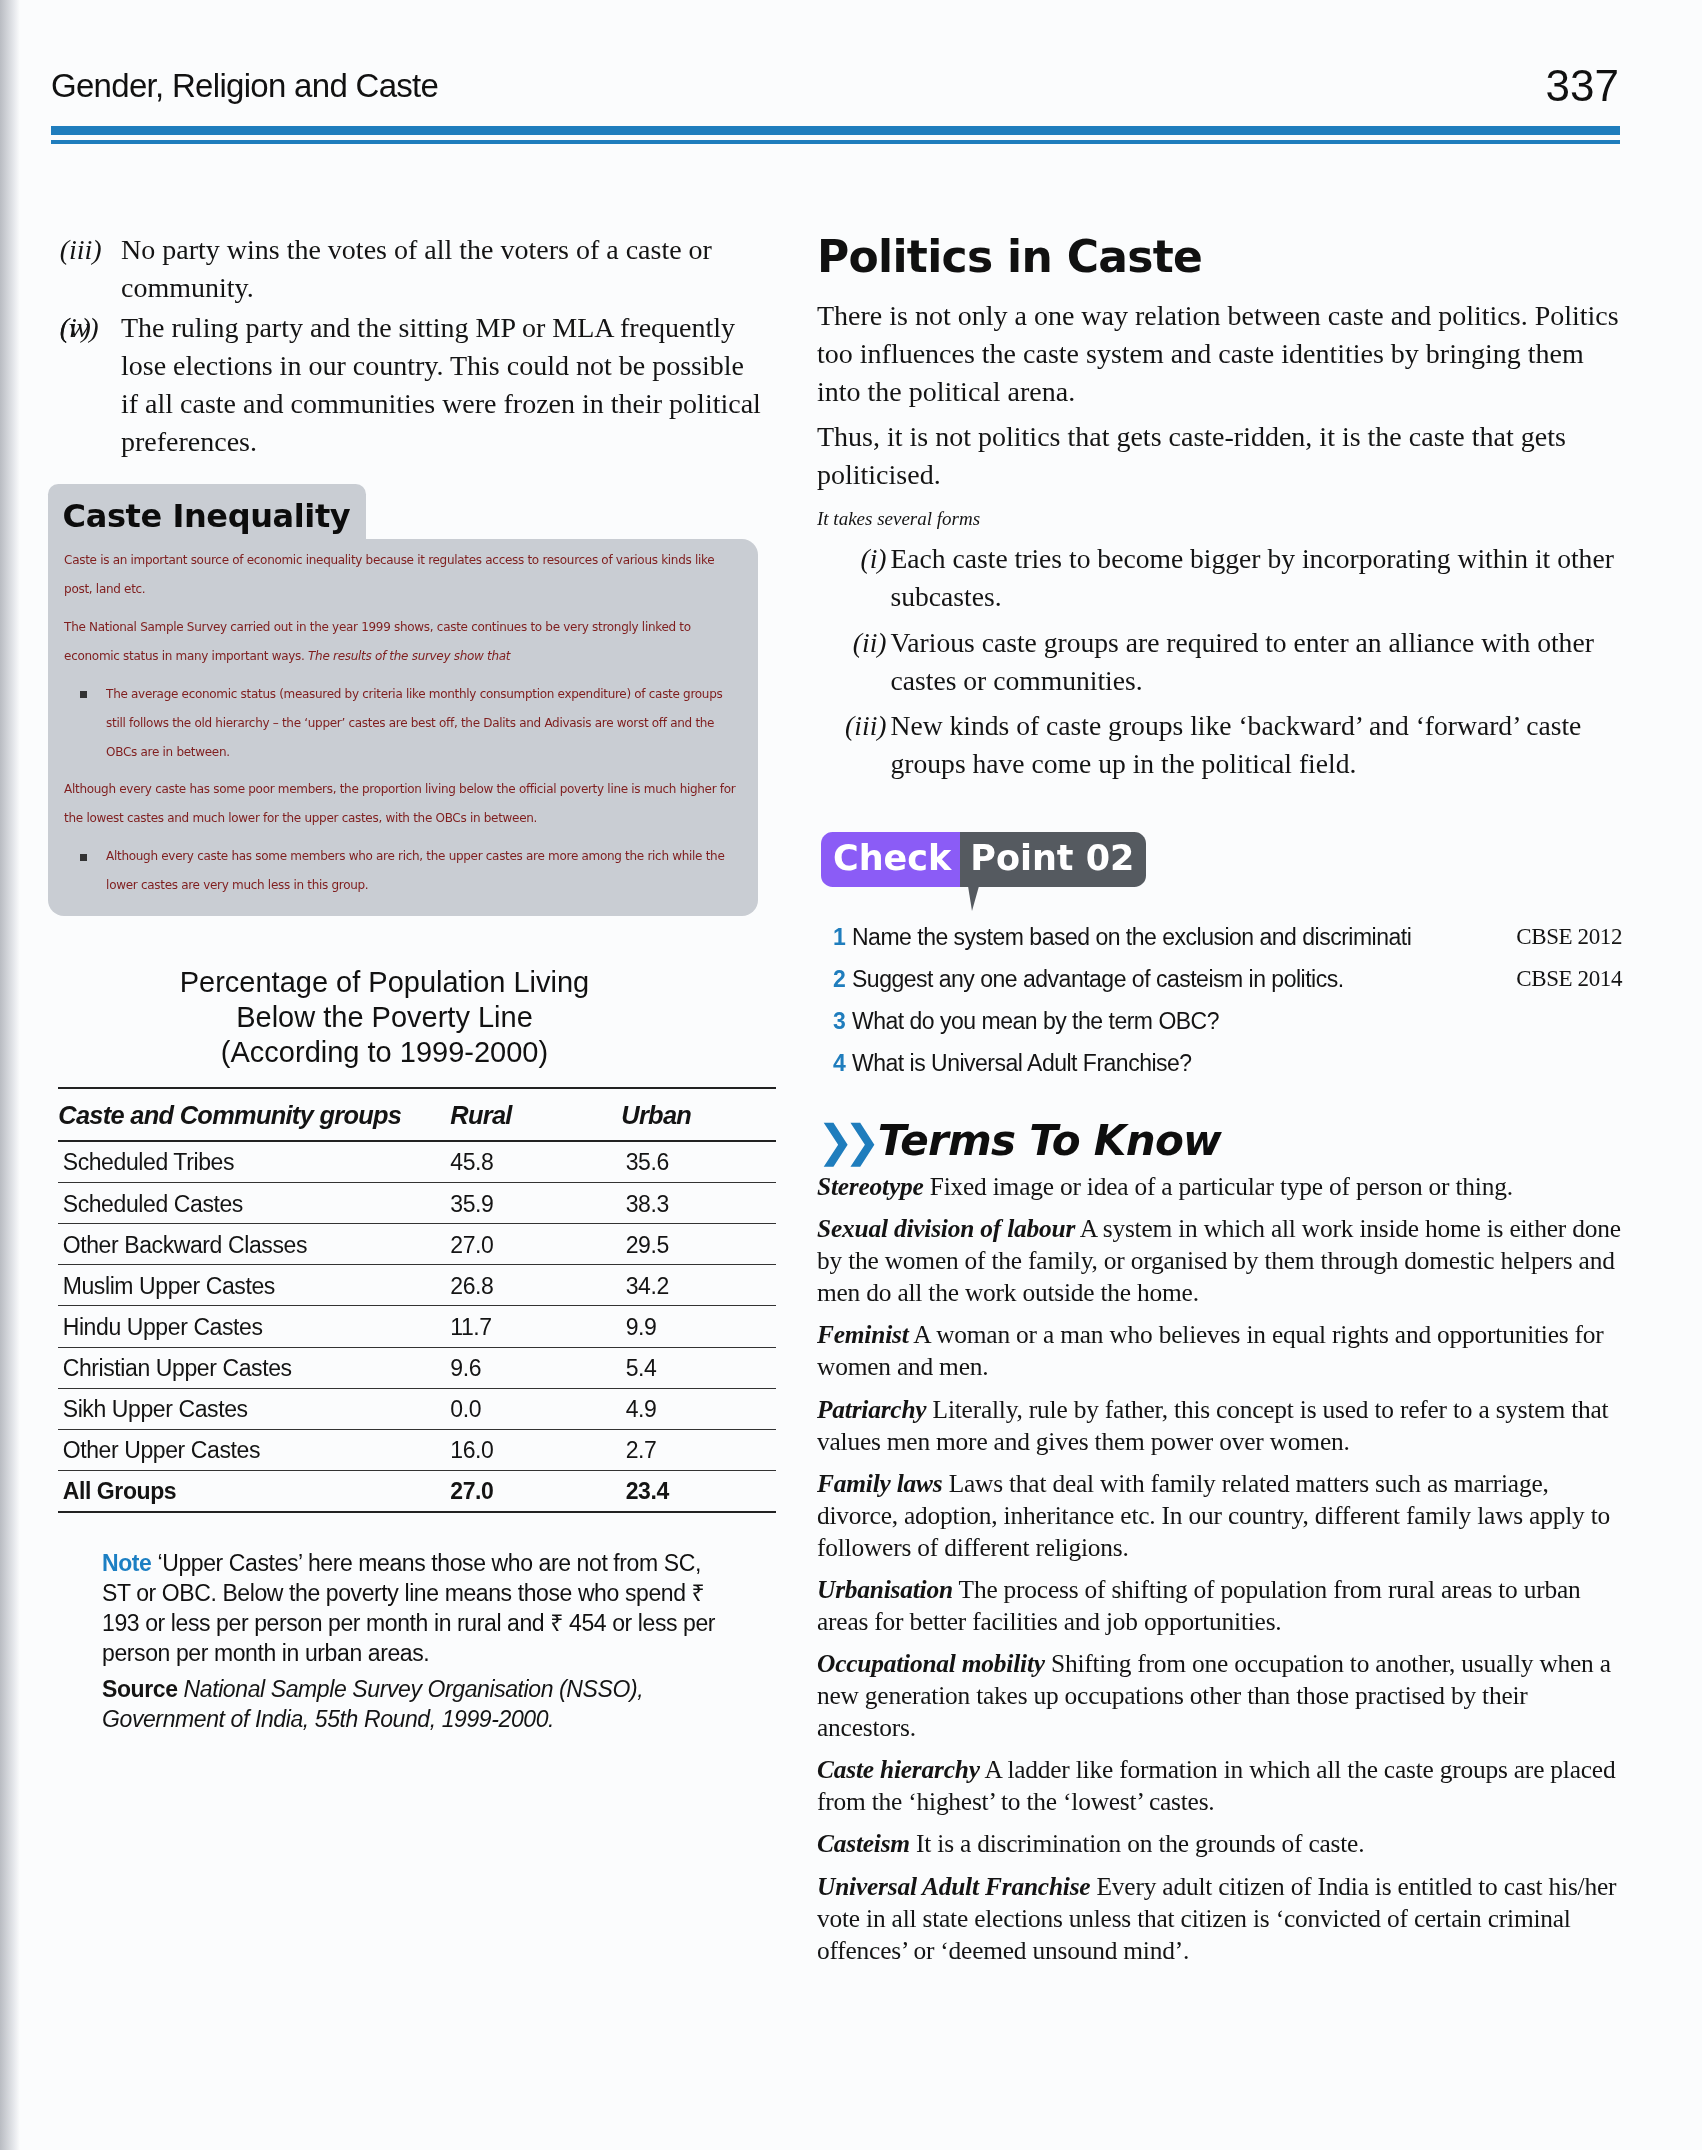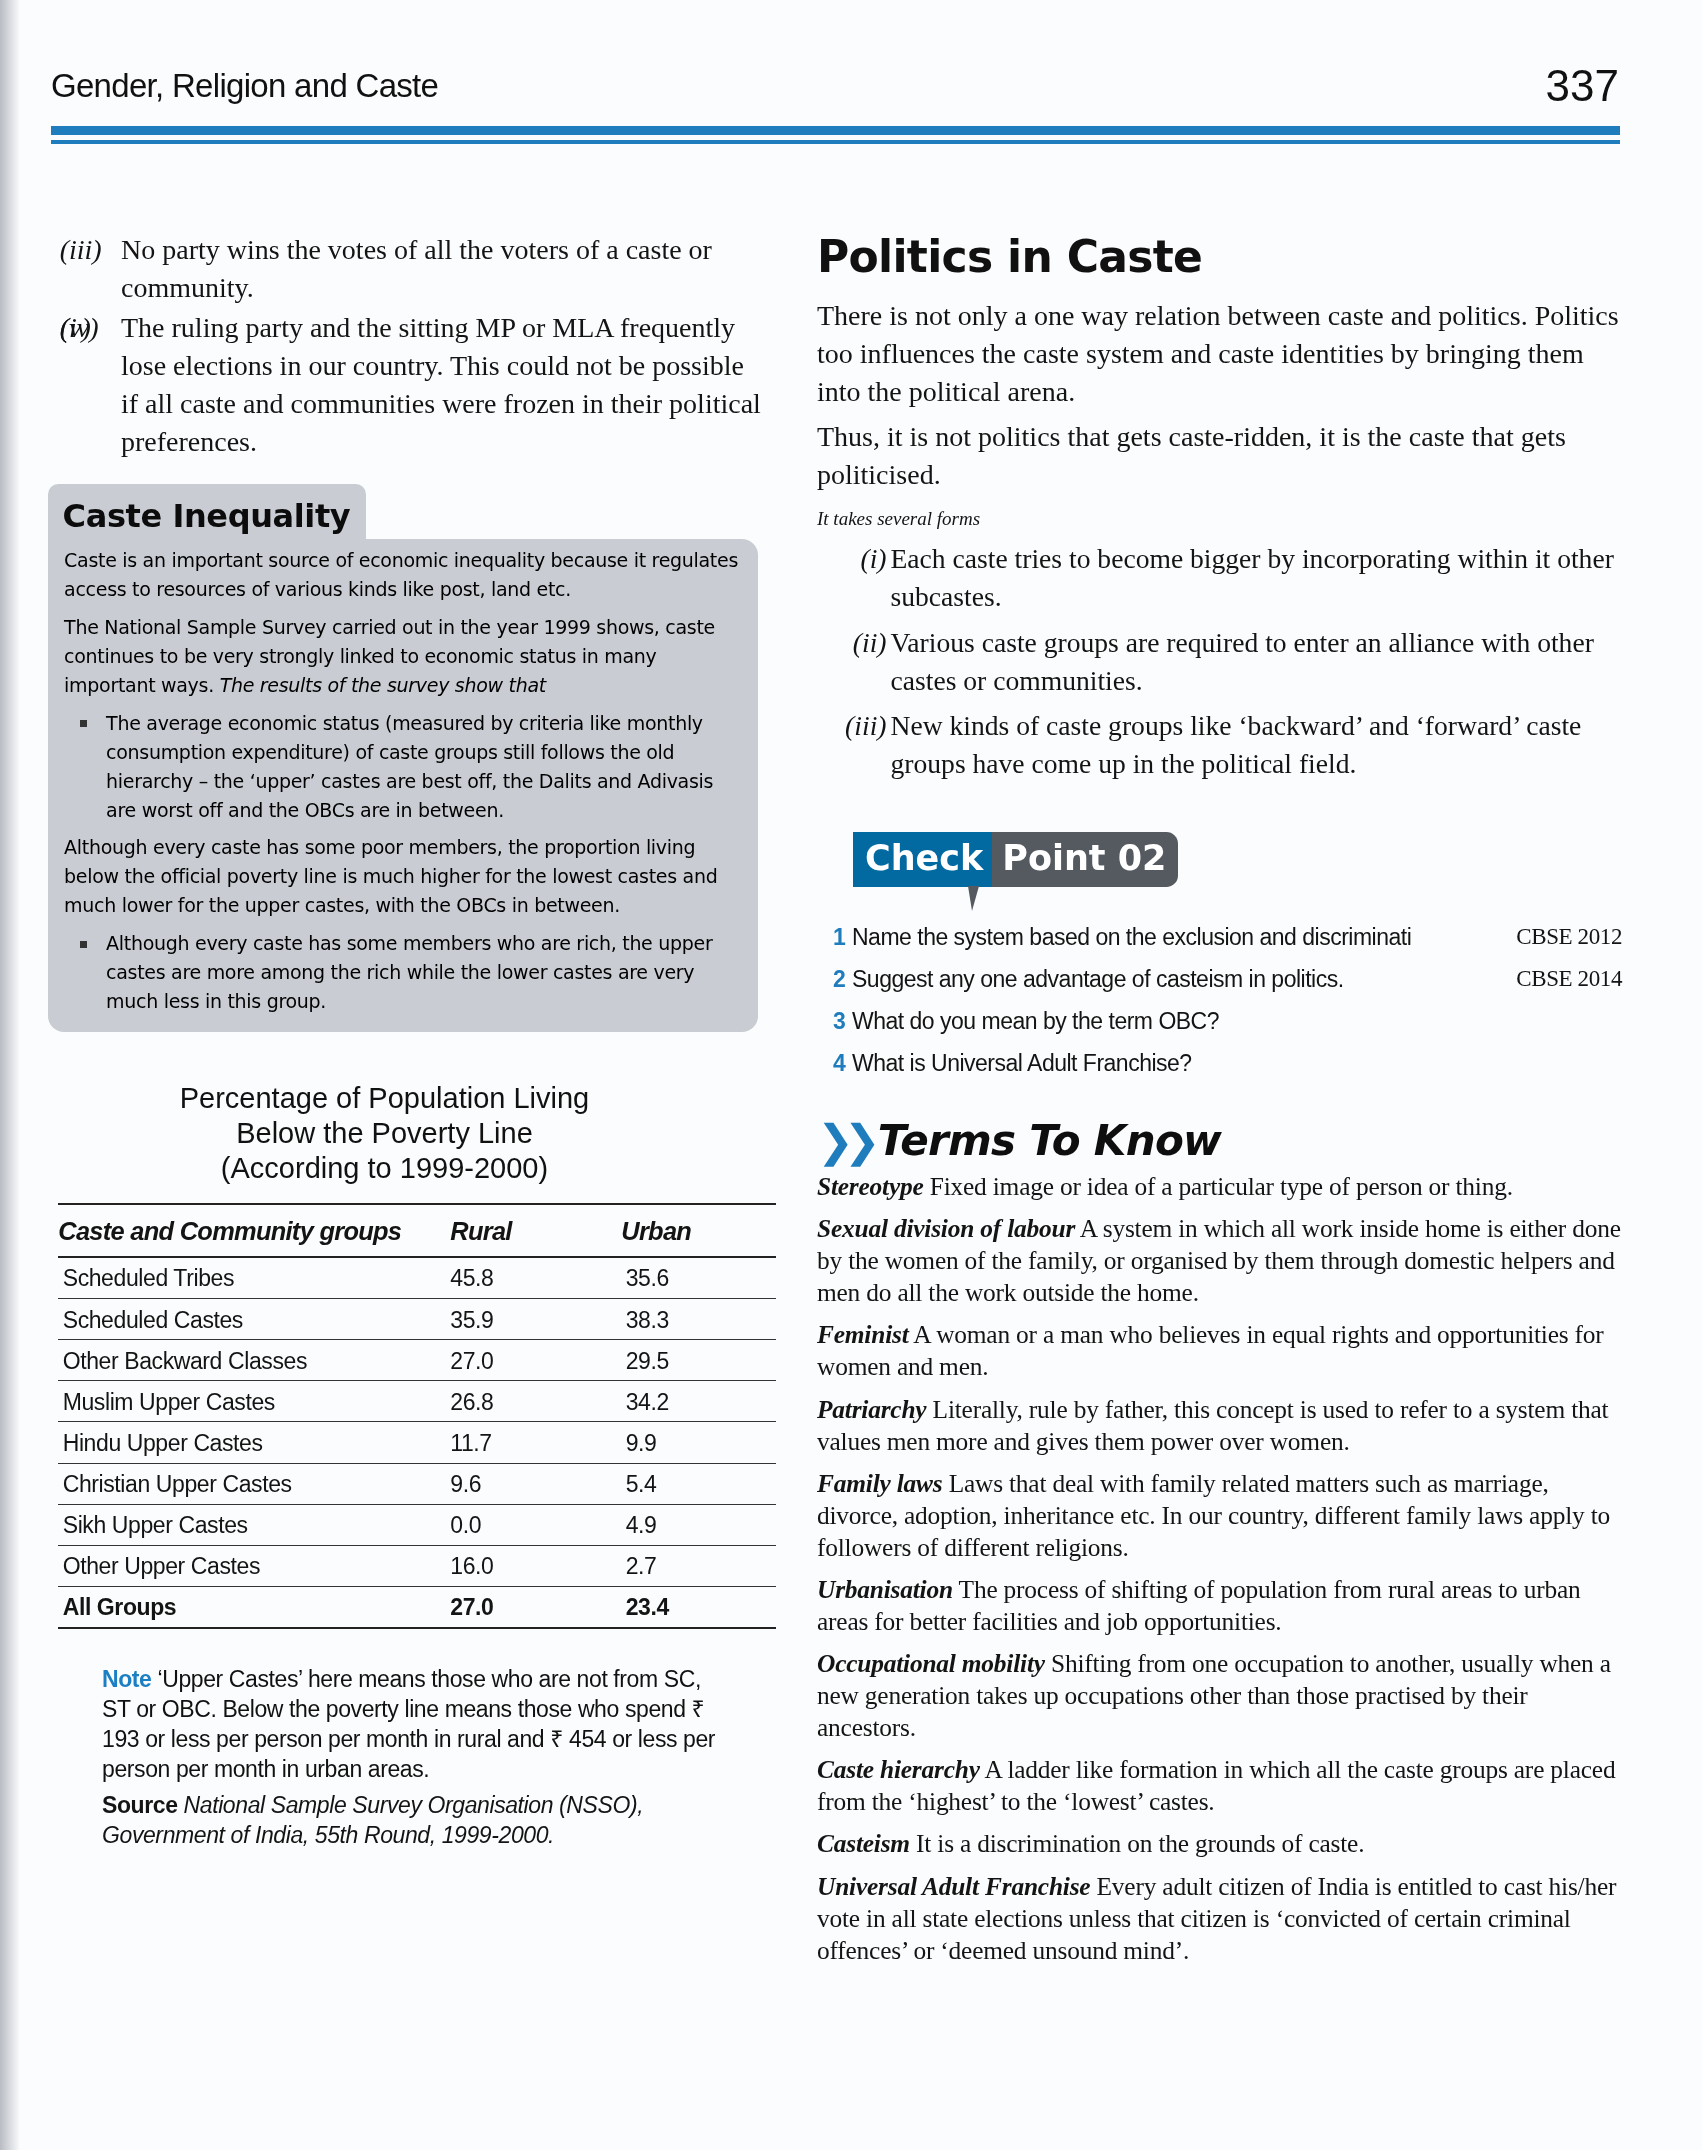--- a/index.html
+++ b/index.html
@@ -19,21 +19,21 @@
   
   .left { position: absolute; left: 51px; top: 231px; width: 711px; }
   .rom-list { list-style: none; }
   .rom-list li { position: relative; padding-left: 70px; font-size: 28px; line-height: 38px; margin-bottom: 1.5px; }
   .rom-list .num { position: absolute; left: 8.7px; top: 0; font-style: italic; }
 
   .box { position: relative; margin-top: 23px; margin-left: -2.9px; width: 710px; }
   .box-tab { display: inline-block; background: #c9cdd3; padding: 13px 16px 4.4px 14.5px; border-radius: 10.2px 10.2px 0 0;
     font-family: "DejaVu Sans", sans-serif; font-weight: bold; font-size: 32px; letter-spacing: -0.4px; color: #0c0c0c; }
   .box-body { background: #c9cdd3; border-radius: 0 16px 16px 16px; padding: 7.3px 16px 16px 16px;
-    font-family: "DejaVu Sans", sans-serif; font-size: 19px; line-height: 29px; color: #000000; letter-spacing: -0.3px; }
+    font-family: "DejaVu Sans", sans-serif; font-size: 12px; line-height: 29px; color: #7f1d1d; letter-spacing: -0.3px; }
   .box-body p { margin-bottom: 8.7px; }
   .box-body .it { font-style: italic; }
   .box-body ul { list-style: none; margin: 5.8px 0 8.7px 0; }
   .box-body ul li { position: relative; padding-left: 42px; }
   .box-body ul li::before { content: ""; position: absolute; left: 16px; top: 11.6px; width: 7.3px; height: 7.3px; background: #333; }
 
   .tbl-title { margin-top: 49px; text-align: center; font-family: "Liberation Sans", sans-serif; font-size: 29px; line-height: 35px; color: #111; padding-right: 44px; }
   table.pov { margin-top: 17.4px; width: 718px; border-collapse: collapse; font-family: "Liberation Sans", sans-serif; margin-left: 7.3px; }
   table.pov th { text-align: left; font-style: italic; font-weight: bold; font-size: 25.4px; letter-spacing: -0.7px; padding: 11.6px 0 10.2px 0;
     border-top: 2.2px solid #222; border-bottom: 2.2px solid #222; }
@@ -51,21 +51,21 @@
   .sec-title { font-family: "DejaVu Sans", sans-serif; font-size: 44px; letter-spacing: -0.7px; color: #111; margin-bottom: 14.5px; }
   .r-p { font-size: 28px; line-height: 38px; margin-bottom: 7.3px; }
   .r-it { font-style: italic; font-size: 19px; line-height: 35px; margin-bottom: 4.4px; }
   .r-list { list-style: none; margin-left: 14.5px; }
   .r-list li { position: relative; padding-left: 59px; font-size: 27.6px; line-height: 38px; margin-bottom: 7.3px; }
   .r-list .num { position: absolute; left: 0; width: 55px; text-align: right; font-style: italic; }
 
   .cp-wrap { margin-top: 49px; height: 80px; position: relative; }
   .cp-badge { position: absolute; left: 4.4px; top: 0; display: flex; height: 55px; border-radius: 11.6px; overflow: hidden;
     font-family: "DejaVu Sans", sans-serif; font-weight: bold; font-size: 35px; color: #fff; }
-  .cp-a { background: #0369a1; padding: 5.8px 8.7px 0 11.6px; margin-left: 32px; }
+  .cp-a { background: #8b5cf6; padding: 5.8px 8.7px 0 11.6px; }
   .cp-b { background: #555a60; padding: 5.8px 11.6px 0 10.2px; }
   .cp-tail { position: absolute; left: 151px; top: 54px; width: 0; height: 0; border-left: 4.4px solid transparent; border-right: 7.3px solid transparent; border-top: 25px solid #555a60; }
   .cp-list { list-style: none; margin-top: 4.4px; }
   .cp-list li { position: relative; padding-left: 35px; font-family: "Liberation Sans", sans-serif; font-size: 23px; line-height: 42px; letter-spacing: -0.5px; white-space: nowrap; }
   .cp-list .n { position: absolute; left: 16px; color: #1f7dbd; font-weight: bold; }
   .cp-list .tag { position: absolute; right: 0; font-family: "Liberation Serif", serif; font-size: 23px; letter-spacing: -0.4px; }
 
   .terms-title { margin-top: 30.5px; font-family: "DejaVu Sans", sans-serif; font-weight: bold; font-style: italic; font-size: 42px; letter-spacing: -0.7px; color: #0e0e0e; display: flex; align-items: center; }
   .terms-title .chev { color: #1f7dbd; font-style: normal; font-size: 44px; margin-right: 7.3px; letter-spacing: -10.2px; }
   .terms { margin-top: 4px; }

